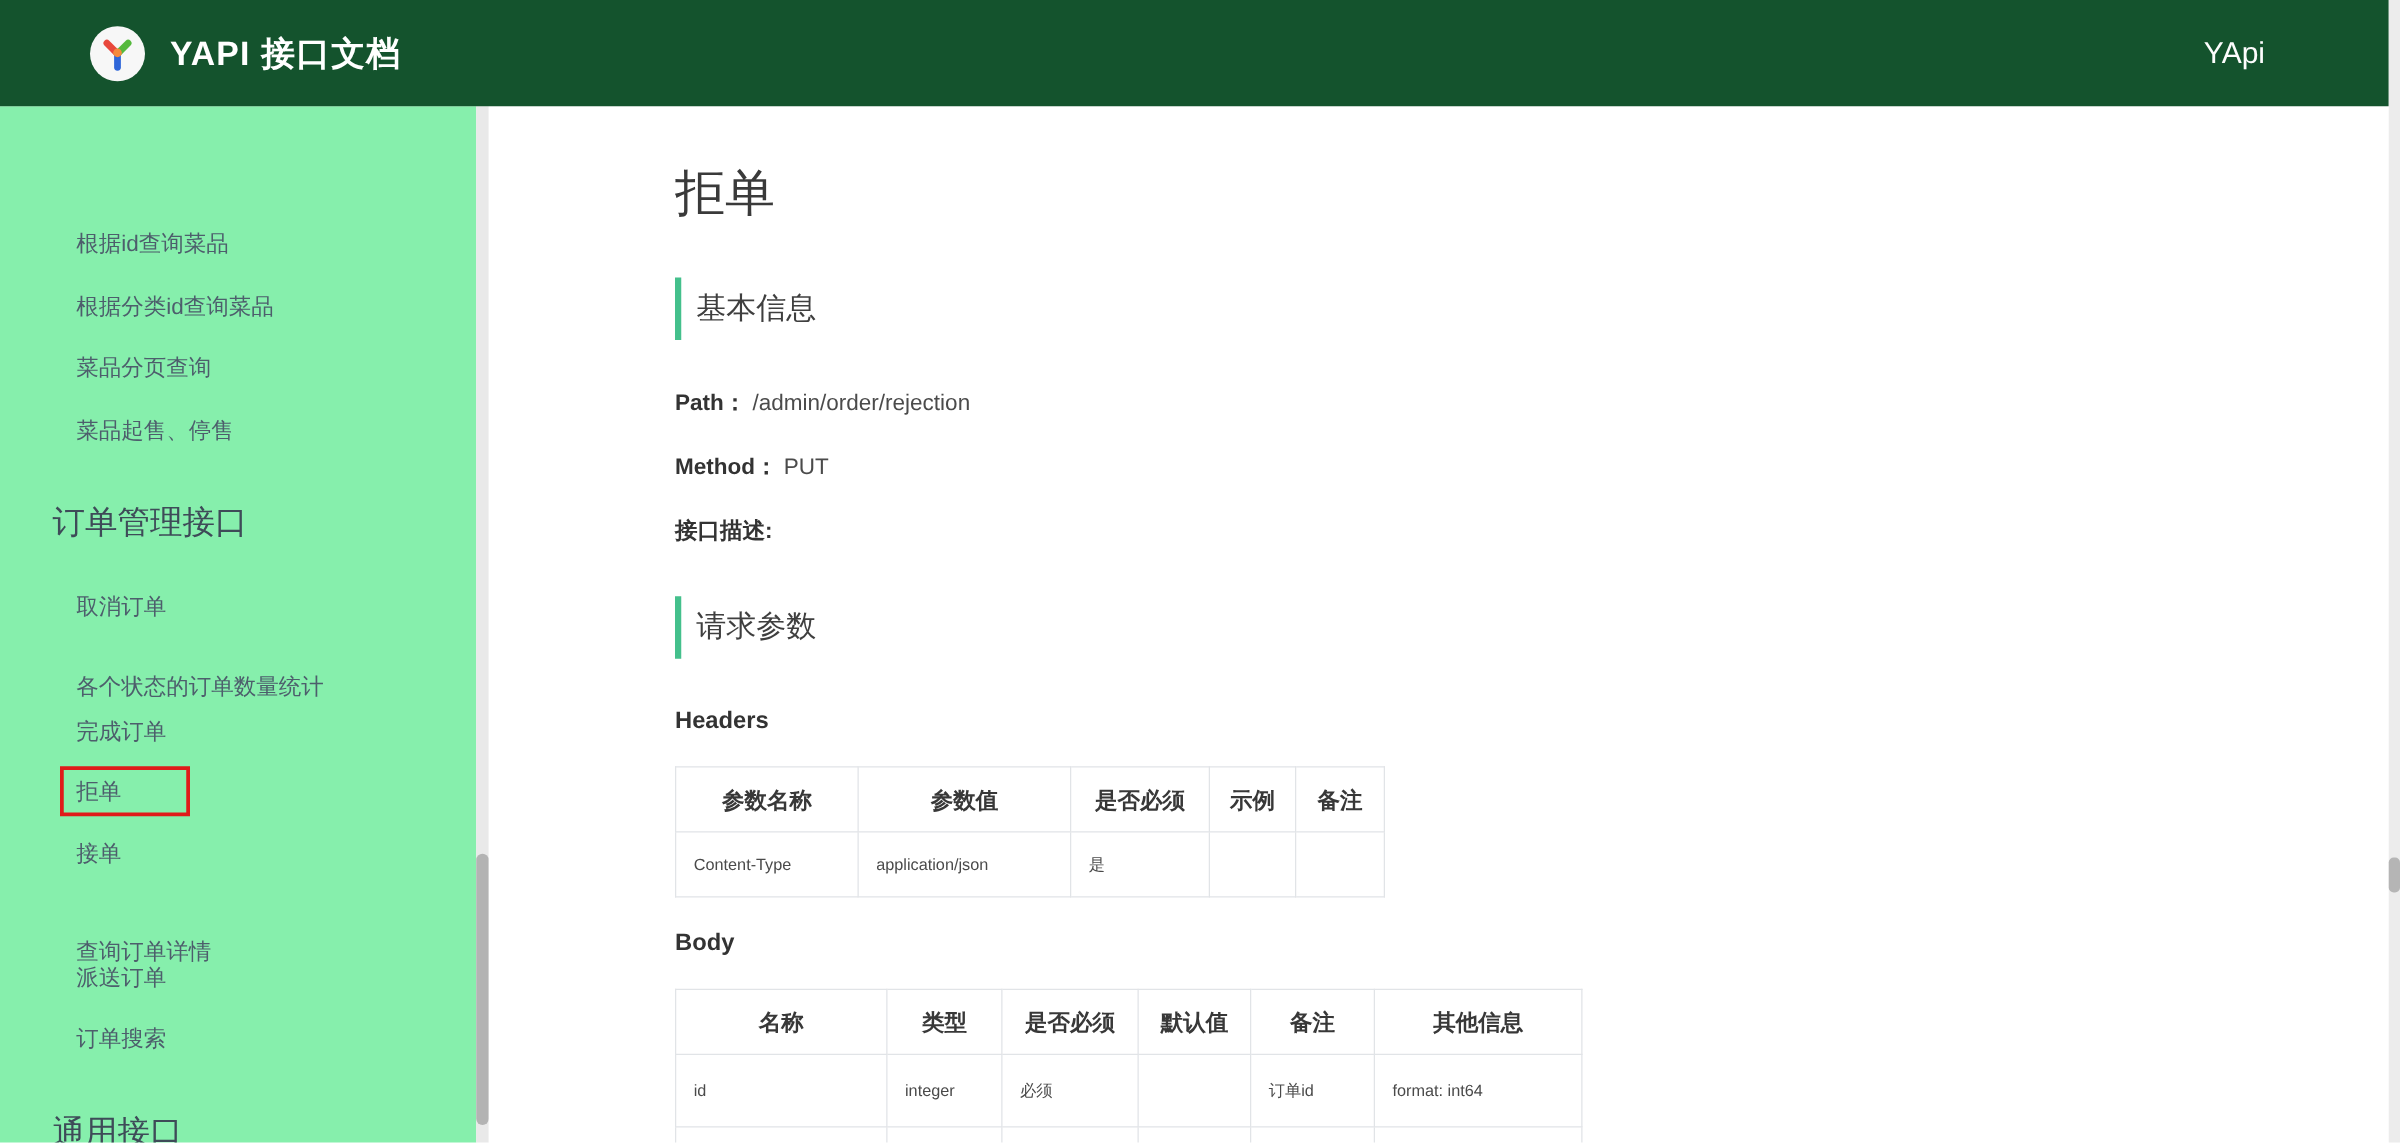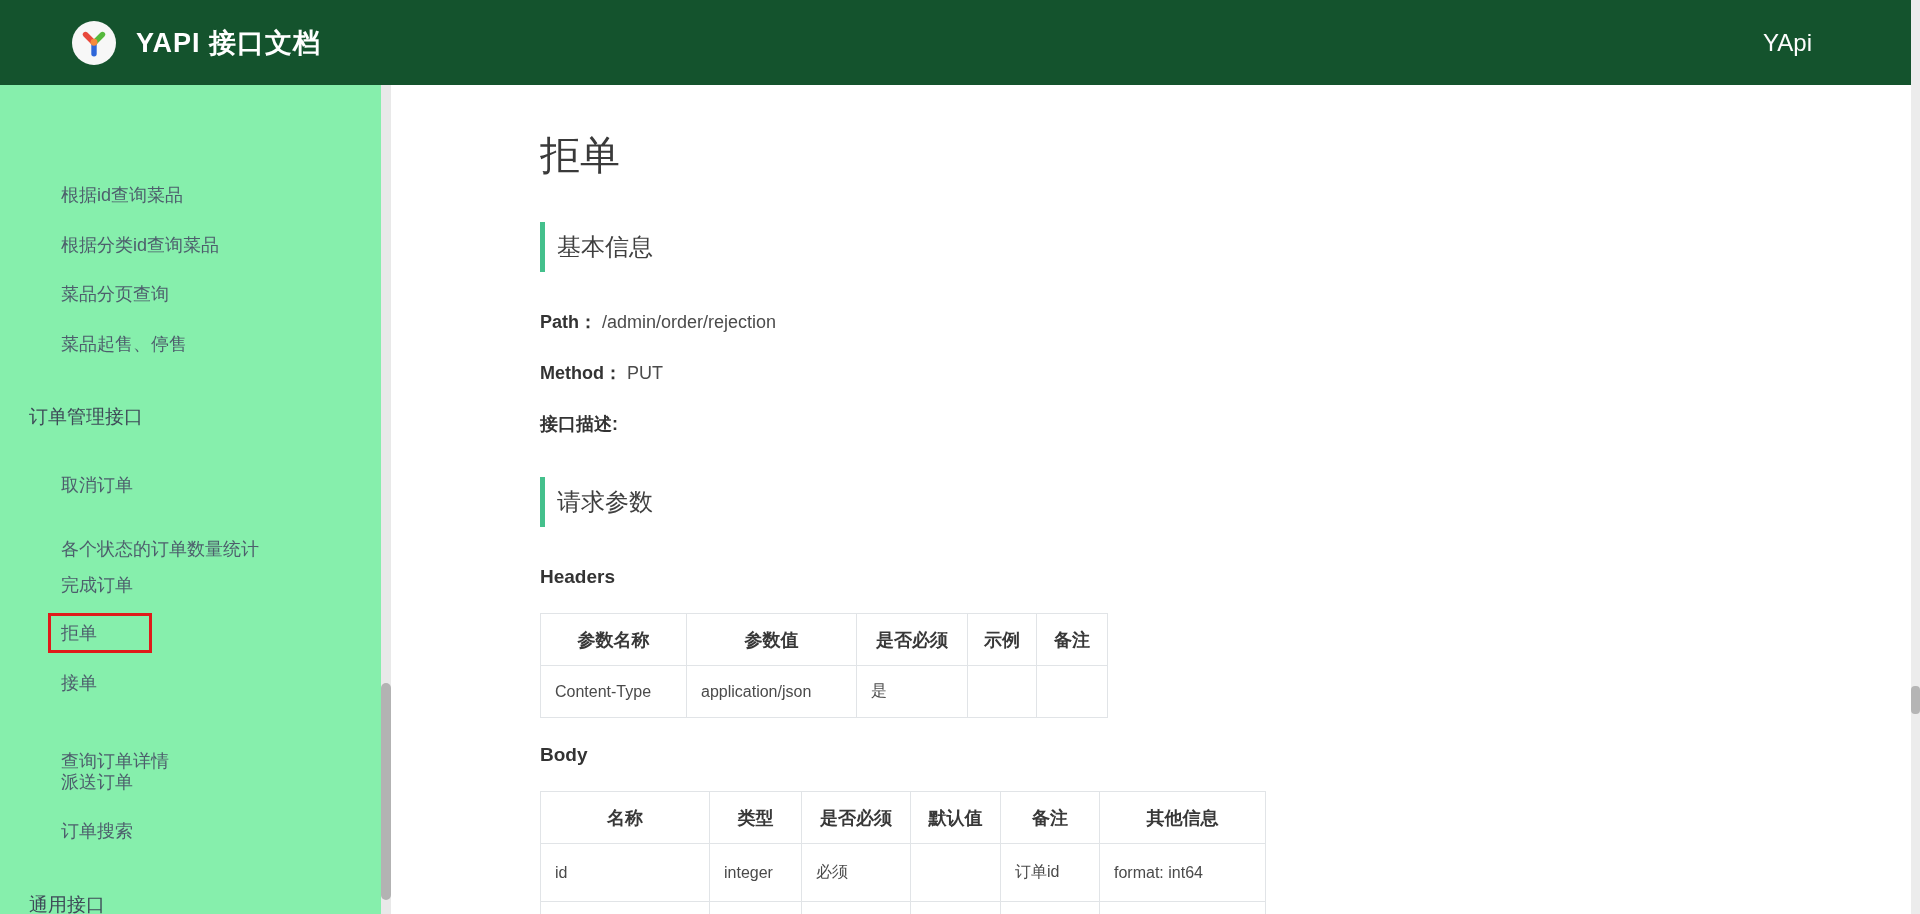--- a/index.html
+++ b/index.html
@@ -12,22 +12,22 @@
   .logo-wrap { margin-left: 72px; width: 44px; height: 44px; border-radius: 50%;
     background: #f7f7f7; display: flex; align-items: center; justify-content: center; }
   .brand { color: #ffffff; font-size: 27px; font-weight: 700; margin-left: 20px; letter-spacing: 1px; }
   .topbar-right { position: absolute; right: 99px; color: #fdfdfd; font-size: 24px; }
 
   
   .sidebar { position: absolute; left: 0; top: 85px; width: 381px; height: 829px;
     background: #86efac; overflow: hidden; }
   .side-item { position: absolute; left: 61px; height: 24px; line-height: 24px;
     font-size: 18px; color: #4d5e6c; white-space: nowrap; cursor: pointer; }
-  .side-section { position: absolute; left: 29px; height: 34px; line-height: 34px;
-    font-size: 19px; color: #3e4b58; white-space: nowrap; cursor: pointer; }
+  .side-section { position: absolute; left: 42px; height: 34px; line-height: 34px;
+    font-size: 26px; color: #3e4b58; white-space: nowrap; cursor: pointer; }
   .hl-box { position: absolute; left: 48px; top: 528px; width: 104px; height: 40px;
     border: 3px solid #e01a1a; pointer-events: none; }
 
   
   .side-scroll { position: absolute; left: 381px; top: 85px; width: 10px; height: 829px;
     background: #e9e9e9; }
   .side-scroll .thumb { position: absolute; left: 0; top: 598px; width: 10px; height: 217px;
     background: #b3b3b3; border-radius: 5px; }
 
   
@@ -46,21 +46,21 @@
   .sec-heading.second { margin-top: 40px; }
   .meta-line { font-size: 18px; line-height: 26px; color: #4b4b4b; }
   .meta-line .lbl { font-weight: 700; color: #333; }
   .meta-line.first { margin-top: 37px; }
   .meta-line + .meta-line { margin-top: 25px; }
   .tbl-label { margin-top: 37px; font-size: 19px; line-height: 26px; font-weight: 700; color: #333; }
   .tbl-label.body-lbl { margin-top: 24px; }
   table.param { border-collapse: collapse; table-layout: fixed; margin-top: 23px;
     background: #fff; }
   table.param th, table.param td { border: 1px solid #e1e4e7; height: 52px;
-    font-size: 16px; color: #4a4a4a; padding: 0 14px; text-align: left; white-space: nowrap; overflow: hidden; }
+    font-size: 13px; color: #4a4a4a; padding: 0 14px; text-align: left; white-space: nowrap; overflow: hidden; }
   table.param th { font-size: 18px; font-weight: 700; color: #383838; text-align: center; }
   table.param tr.tall td { height: 58px; }
   table.param tr.cut td { height: 44px; }
 </style>
 </head>
 <body>
 
 <div class="topbar">
   <div class="logo-wrap">
     <svg width="34" height="34" viewBox="0 0 44 44">

